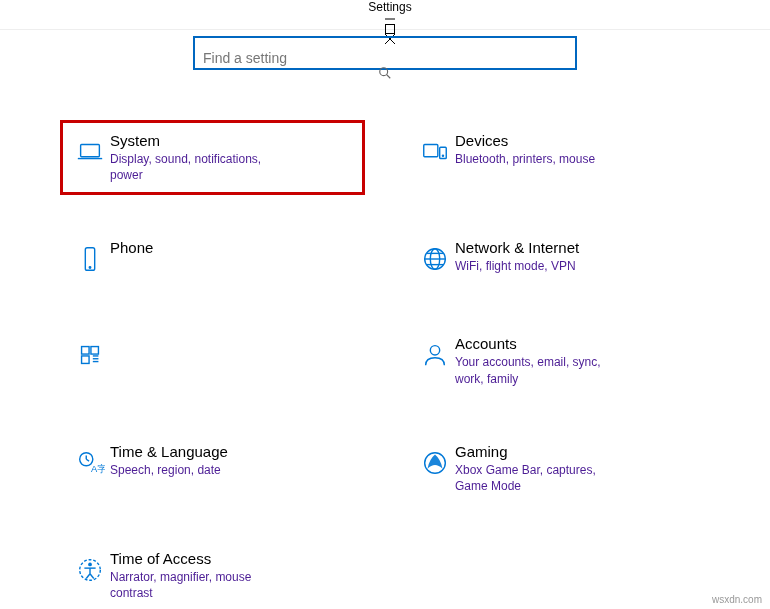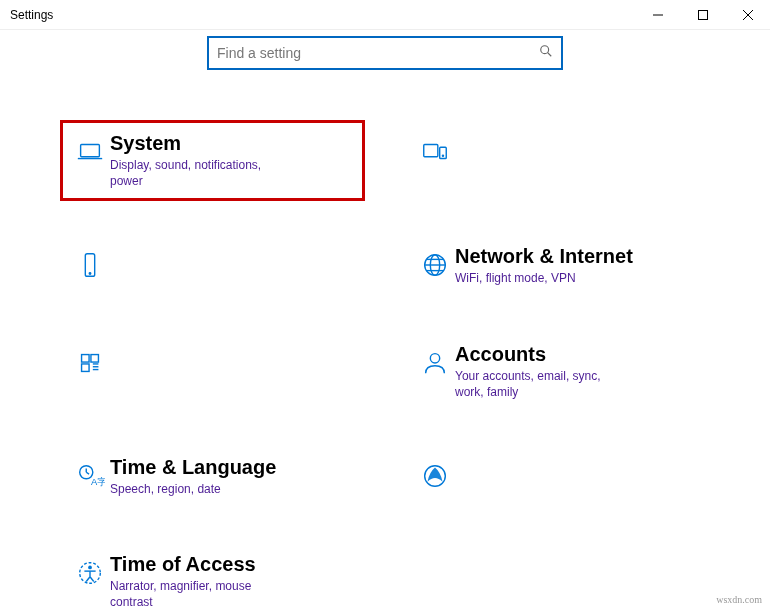--- a/index.html
+++ b/index.html
@@ -12,47 +12,49 @@
       position: relative;
     }
     .titlebar {
       height: 30px;
       display: flex;
       align-items: center;
       padding-left: 10px;
       font-size: 12px;
       color: #000;
       border-bottom: 1px solid #eee;
+      flex-direction: column;
     }
     .titlebar-title { flex: 1; }
     .winbtn {
       width: 45px;
       height: 30px;
       display: flex;
       align-items: center;
       justify-content: center;
       cursor: pointer;
     }
     .winbtn svg { width: 10px; height: 10px; }
     .content {
       padding: 0 60px 20px 60px;
     }
     .search-row {
       display: flex;
       justify-content: center;
       padding: 6px 0 30px 0;
     }
     .searchbox {
-      width: 356px;
+      width: 384px;
       height: 34px;
       border: 2px solid #0067C0;
       display: flex;
       align-items: center;
       padding: 12px 8px;
       justify-content: space-between;
+      flex-direction: column;
     }
     .searchbox input {
       border: none;
       outline: none;
       font-size: 14px;
       width: 100%;
       color: #555;
     }
     .searchbox input::placeholder { color: #777; font-style: normal; }
     .search-icon { color: #444; }
@@ -77,29 +79,28 @@
       width: 40px;
       height: 40px;
       flex: 0 0 40px;
       display: flex;
       align-items: center;
       justify-content: center;
       color: #0078D7;
     }
     .ticon svg { width: 30px; height: 30px; stroke: #0078D7; fill: none; stroke-width: 1.5; }
     .ttext { flex: 1; }
-    .ttitle { font-size: 20px; color: #000; font-weight: 700; margin-bottom: 2px; }
+    .ttitle { font-size: 15px; color: #000; font-weight: 400; margin-bottom: 2px; }
     .tdesc { font-size: 12px; color: #4c1d95; line-height: 1.35; max-width: 160px; }
     .watermark {
       position: absolute;
       bottom: 4px;
       right: 8px;
       font-size: 10px;
       color: #999;
-      font-family: Liberation Serif, serif;
     }
   </style>
 </head>
 <body>
 
 <div class="titlebar">
   <span class="titlebar-title">Settings</span>
   <div class="winbtn">
     <svg viewBox="0 0 10 10">
         <line x1="0" y1="5" x2="10" y2="5" stroke="#000" stroke-width="1"></line>
@@ -147,30 +148,35 @@
     </div>
 
     <div class="tile">
       <div class="ticon">
         <svg viewBox="0 0 32 32">
             <rect x="4" y="8" width="15" height="13" rx="1"></rect>
             <rect x="21" y="11" width="7" height="12" rx="1"></rect>
             <circle cx="24.5" cy="20" r="0.6" fill="#0078D7"></circle>
           </svg>
       </div>
+      <div class="ttext">
+        <div class="ttitle">Devices</div>
+        <div class="tdesc">Bluetooth, printers, mouse</div>
+      </div>
     </div>
 
     <div class="tile">
       <div class="ticon">
         <svg viewBox="0 0 32 32">
             <rect x="11" y="4" width="10" height="24" rx="2"></rect>
             <circle cx="16" cy="25" r="0.8" fill="#0078D7"></circle>
           </svg>
       </div>
       <div class="ttext">
+        <div class="ttitle">Phone</div>
       </div>
     </div>
 
     <div class="tile">
       <div class="ticon">
         <svg viewBox="0 0 32 32">
             <circle cx="16" cy="16" r="11"></circle>
             <ellipse cx="16" cy="16" rx="5" ry="11"></ellipse>
             <line x1="5" y1="16" x2="27" y2="16"></line>
             <line x1="7" y1="10" x2="25" y2="10"></line>
@@ -225,20 +231,24 @@
       </div>
     </div>
 
     <div class="tile">
       <div class="ticon">
         <svg viewBox="0 0 32 32">
             <circle cx="16" cy="16" r="11"></circle>
             <path d="M16 7 Q10 12 8 22 Q12 18 16 18 Q20 18 24 22 Q22 12 16 7" fill="#0078D7" stroke="none" opacity="0.9"></path>
           </svg>
       </div>
+      <div class="ttext">
+        <div class="ttitle">Gaming</div>
+        <div class="tdesc">Xbox Game Bar, captures, Game Mode</div>
+      </div>
     </div>
 
     <div class="tile">
       <div class="ticon">
         <svg viewBox="0 0 32 32">
             <circle cx="16" cy="16" r="11" stroke-dasharray="3 2"></circle>
             <circle cx="16" cy="10" r="2" fill="#0078D7" stroke="none"></circle>
             <line x1="10" y1="14" x2="22" y2="14"></line>
             <line x1="16" y1="14" x2="16" y2="20"></line>
             <line x1="16" y1="20" x2="12" y2="25"></line>

